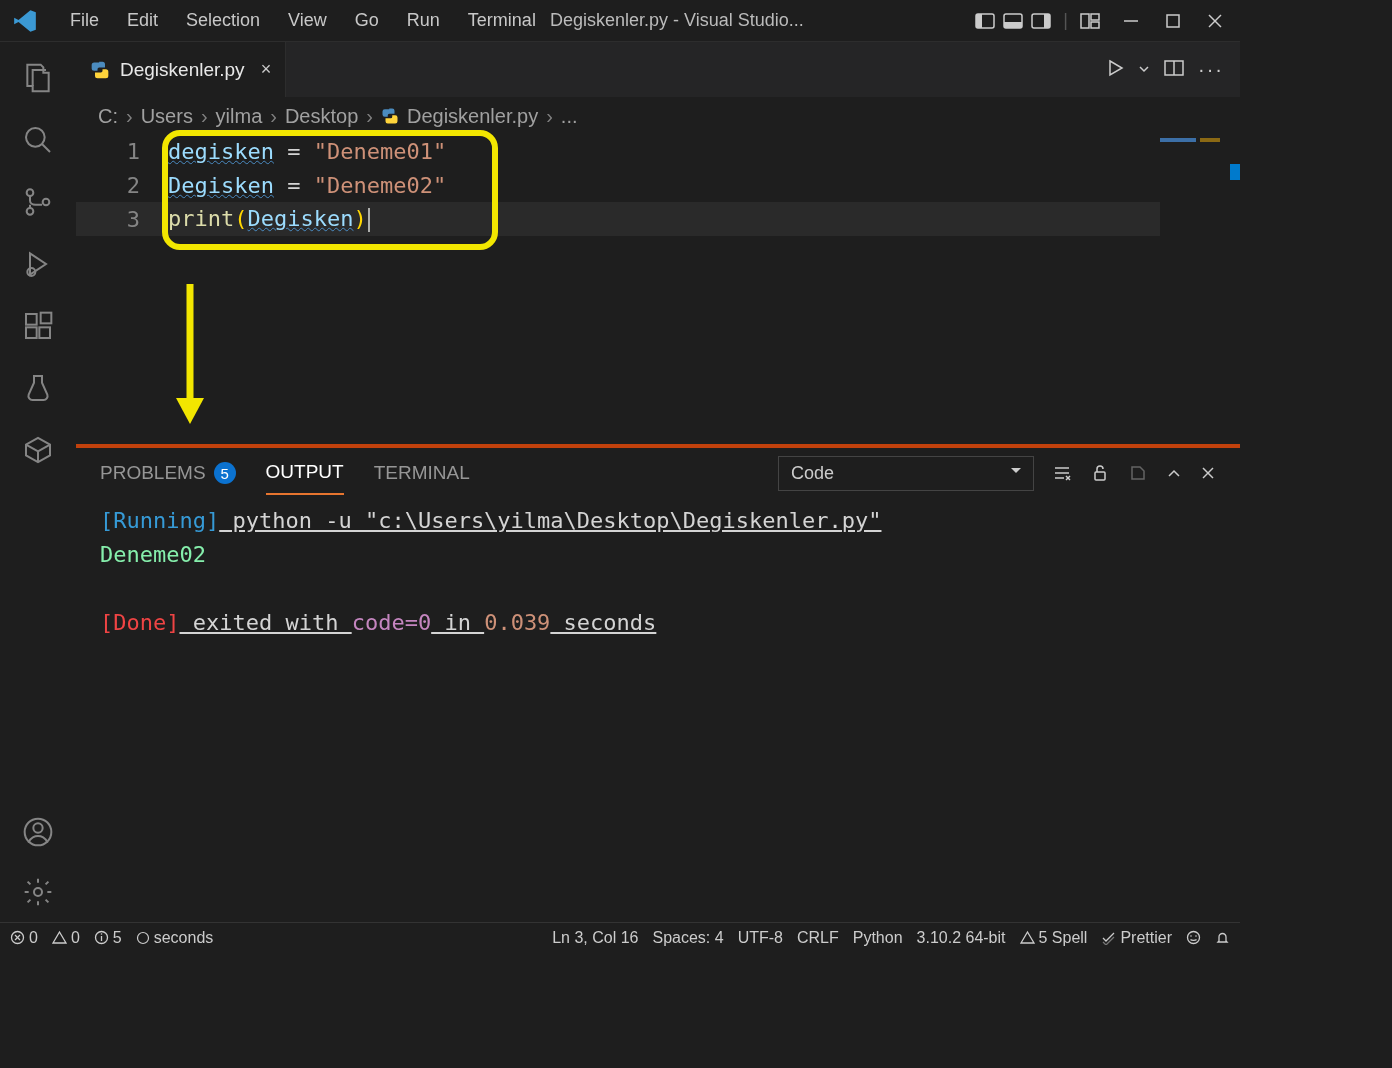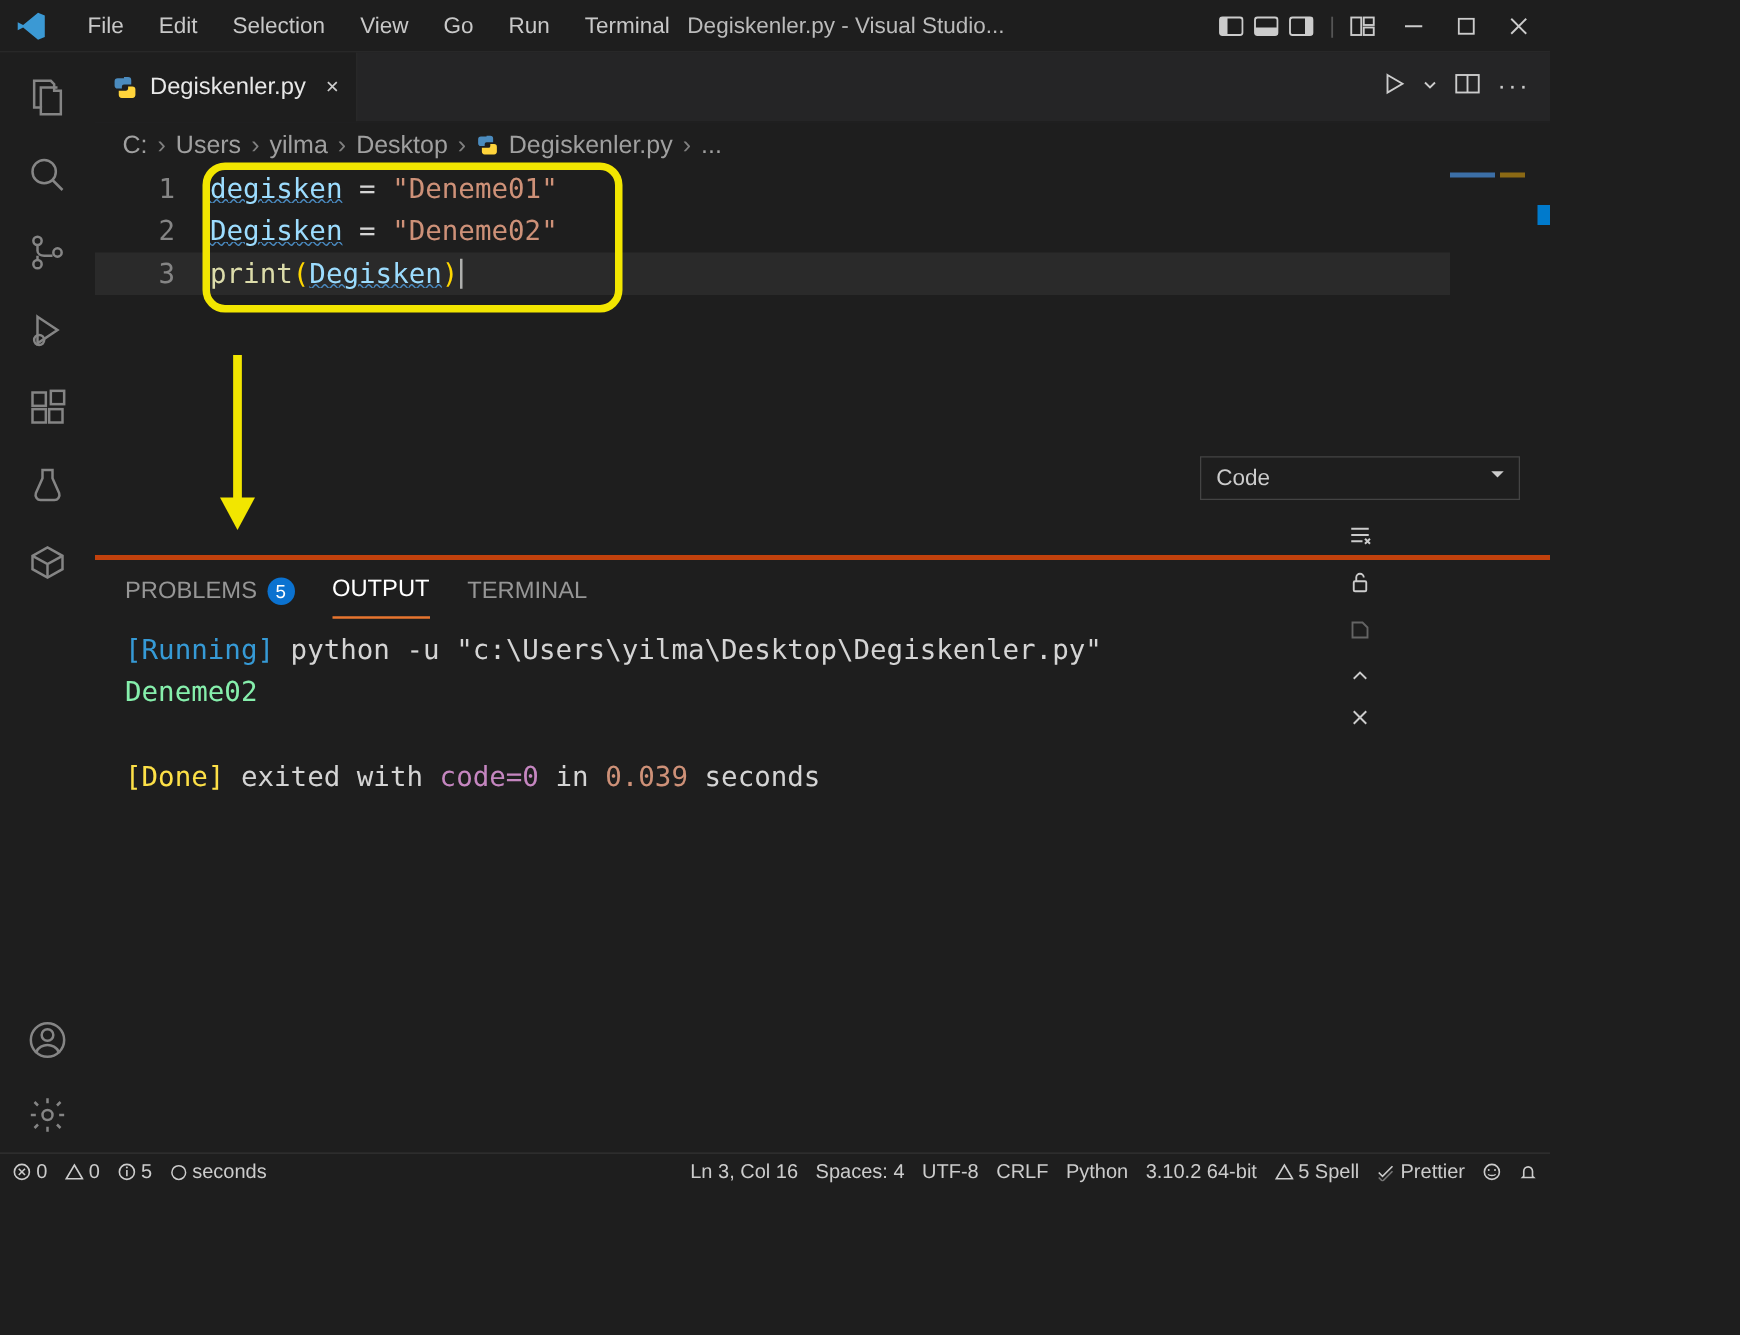--- a/index.html
+++ b/index.html
@@ -147,34 +147,34 @@
   height: 50px;
   display:flex; align-items:center;
   padding: 0 24px;
   gap: 30px;
   font-size: 19px;
   color:#969696;
 }
 .panel-tab { cursor:pointer; padding: 10px 0; }
 .panel-tab.active { color:#ffffff; border-bottom: 2px solid #e7752f; }
 .panel-tab .badge { background:#0b72d0; color:#fff; border-radius:50%; width:22px; height:22px; display:inline-flex; align-items:center; justify-content:center; font-size:15px; margin-left:8px;}
-.panel-right-controls { margin-left:auto; display:flex; align-items:center; gap:18px;flex-direction:column; }
+.panel-right-controls { margin-left:auto; display:flex; align-items:center; gap:18px; }
 .panel-select { background:#1e1e1e; border:1px solid #444; color:#ccc; font-size:18px; padding:6px 40px 6px 12px; width:256px; position:relative; cursor:pointer;}
 .panel-select::after { content:""; position:absolute; right:12px; top:50%; transform:translateY(-50%); border:5px solid transparent; border-top-color:#ccc; }
 .panel-icn { color:#cccccc; cursor:pointer; display:inline-flex;}
 .panel-content {
   padding: 6px 24px;
   font-family: Consolas, monospace;
   font-size: 22px;
   line-height: 34px;
 }
 .out-running { color:#369ad6; }
-.out-path { color:#d4d4d4; }
+.out-path { color:#d4d4d4;text-decoration:underline; }
 .out-result { color:#86efac; }
-.out-done { color:#fde047; }
+.out-done { color:#ef4444; }
 .out-code { color:#c586c0; }
 .out-time { color:#ce9178; }
 
 
 .statusbar {
   position:absolute;
   left:0; right:0; bottom:0;
   height: 30px;
   background:#1e1e1e;
   border-top:1px solid #333;

